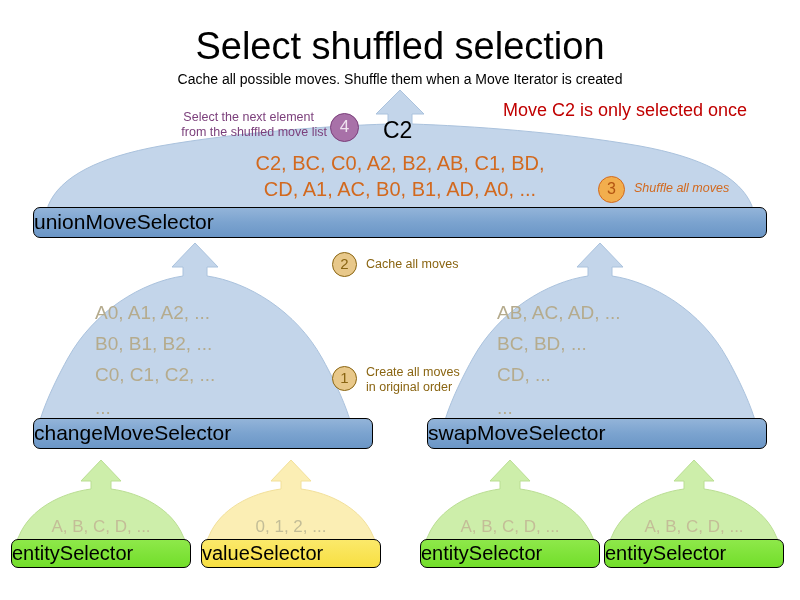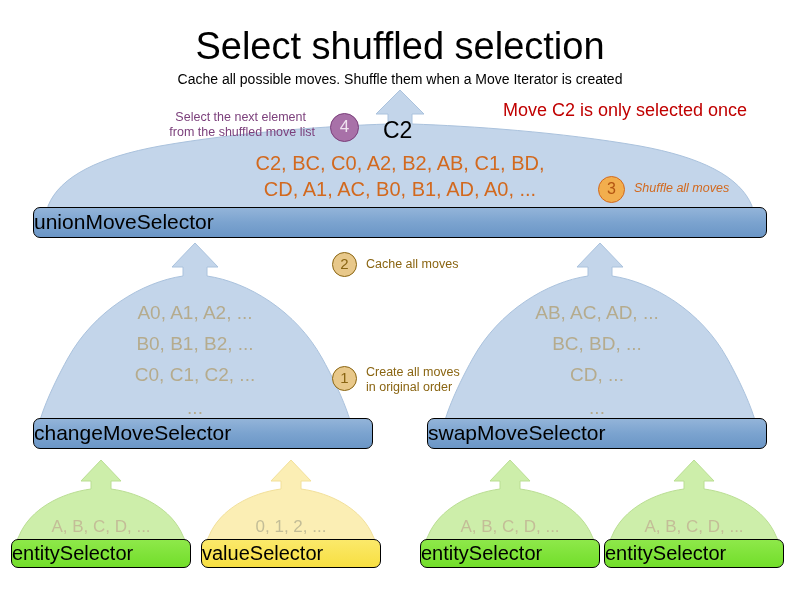--- a/index.html
+++ b/index.html
@@ -80,21 +80,21 @@
     color: #d2691e;
     font-size: 20px;
     line-height: 26px;
     text-align: center;
     width: 560px;
   }
   .cloud-text {
     color: #b5ab8d;
     font-size: 19px;
     line-height: 31px;
-    text-align: center;
+    text-align: left;
   }
   .leaf-text {
     color: #c3bd97;
     font-size: 17px;
     line-height: 20px;
     text-align: center;
   }
   .note-orange {
     color: #d2691e;
     font-size: 12.5px;
@@ -270,22 +270,22 @@
                C 623 509 654 493 684 489
                L 684 481
                L 674 481
                Z" fill="#cdeeaa" stroke="#bade93" stroke-width="1"></path>
     </g>
   </svg>
 
   <div class="title">Select shuffled selection</div>
   <div class="subtitle">Cache all possible moves. Shuffle them when a Move Iterator is created</div>
 
-  <div class="otext note-purple" style="left:84px; top:110px; width:222px;">Select the next element</div>
-  <div class="otext note-purple" style="left:93px; top:125px; width:222px;">from the shuffled move list</div>
+  <div class="otext note-purple" style="left:92px; top:110px; width:222px;">Select the next element</div>
+  <div class="otext note-purple" style="left:105px; top:125px; width:222px;">from the shuffled move list</div>
   <div class="badge badge-4" style="left:330px; top:113px;">4</div>
   <div class="otext c2-label" style="left:383px; top:117px;">C2</div>
 
   <div class="otext note-red" style="left:460px; top:99px; width:330px;">Move C2 is only selected once</div>
 
   <div class="otext shuffled-list" style="left:120px; top:150px;">C2, BC, C0, A2, B2, AB, C1, BD,</div>
   <div class="otext shuffled-list" style="left:120px; top:176px;">CD, A1, AC, B0, B1, AD, A0, ...</div>
 
   <div class="badge badge-3" style="left:598px; top:176px;">3</div>
   <div class="otext note-orange" style="left:634px; top:181px;font-style:italic;">Shuffle all moves</div>

